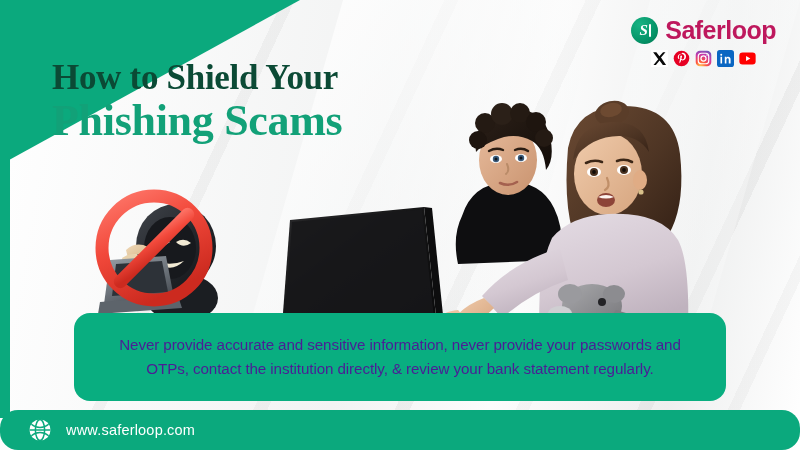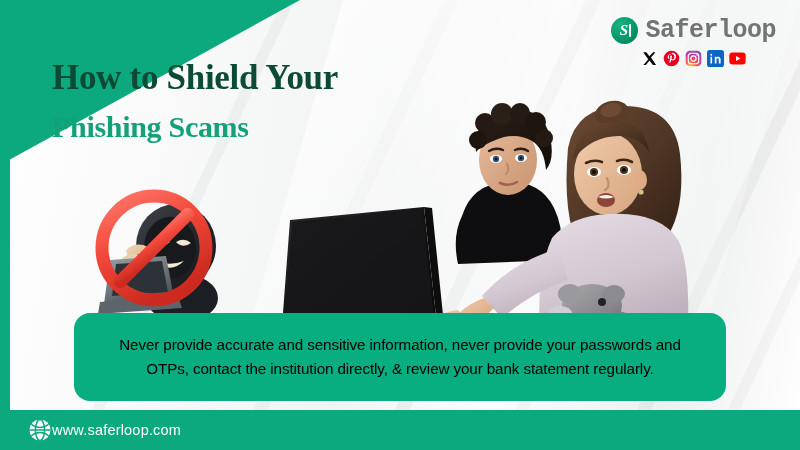--- a/index.html
+++ b/index.html
@@ -56,20 +56,22 @@
     position: absolute; left: 0; top: 0;
     width: 10px; height: 418px;
     background: var(--brand);
   }
   .footer-bar {
     position: absolute; left: 0; bottom: 0;
     width: 800px; height: 40px;
     background: var(--brand);
     display: flex; align-items: center;
     padding-left: 28px;
+    gap: 14px;
+    border-radius: 18px;
   }
   .footer-url {
     color: #ffffff;
     font-size: 14.5px;
     letter-spacing: .2px;
   }
   .globe-icon { width: 24px; height: 24px; display: block; }
 
   
   .headline {
@@ -79,23 +81,23 @@
     line-height: 1.02;
     letter-spacing: -0.3px;
   }
   .hl-line1, .hl-line2 {
     color: var(--dark-green);
     font-size: 35px;
     display: block;
   }
   .hl-line3 {
     color: var(--brand-bright);
-    font-size: 30px;
+    font-size: 44px;
     display: block;
-    margin-top: 16px;
+    margin-top: 3px;
   }
 
   
   .brand {
     position: absolute; right: 24px; top: 16px;
     display: flex; flex-direction: column; align-items: center;
   }
   .brand-row { display: flex; align-items: center; gap: 7px; }
   .brand-mark {
     width: 27px; height: 27px; border-radius: 50%;
@@ -108,23 +110,23 @@
     font-style: italic;
     font-family: "Liberation Serif", serif;
     line-height: 1;
     transform: translateX(-1px);
   }
   .brand-mark .bar {
     position: absolute; right: 7px; top: 7px;
     width: 2.4px; height: 13px; background: #ffffff; border-radius: 1px;
   }
   .brand-name {
-    font-size: 25px; font-weight: bold; color: #737373;
+    font-size: 25px; font-weight: bold; color: #be185d;
     letter-spacing: -0.5px;
-    font-family: Liberation Mono, monospace;
+    font-family: Liberation Sans, sans-serif;
   }
   .social-row {
     display: flex; gap: 5px; margin-top: 5px; align-items: center;
   }
   .soc { width: 17px; height: 17px; display: block; border-radius: 3px; }
 
   
   .hacker-art {
     position: absolute; left: 78px; top: 186px;
     width: 160px; height: 135px;
@@ -139,21 +141,21 @@
   
   .advice {
     position: absolute; left: 74px; top: 313px;
     width: 652px; height: 88px;
     background: var(--banner-green);
     border-radius: 16px;
     display: flex; align-items: center; justify-content: center;
     padding: 6px 24px;
   }
   .advice-text {
-    color: #000000;
+    color: #4c1d95;
     font-size: 15.2px;
     line-height: 1.55;
     text-align: center;
     letter-spacing: -0.1px;
   }
 
   :root {
     --brand: #0BA97D;
     --brand-bright: #12A178;
     --dark-green: #0B4A35;

